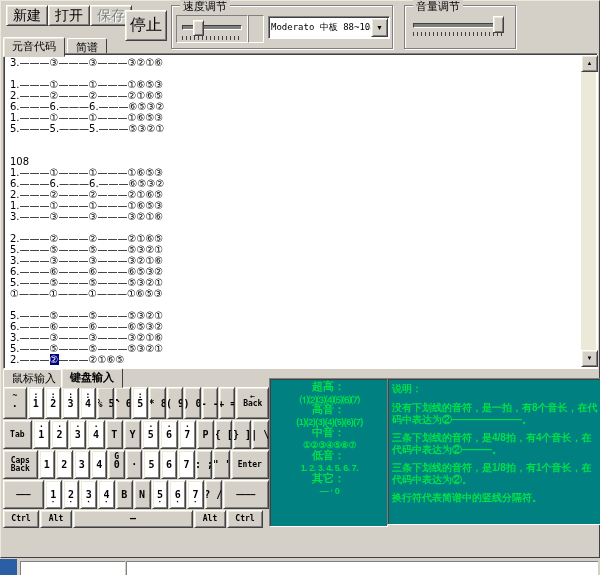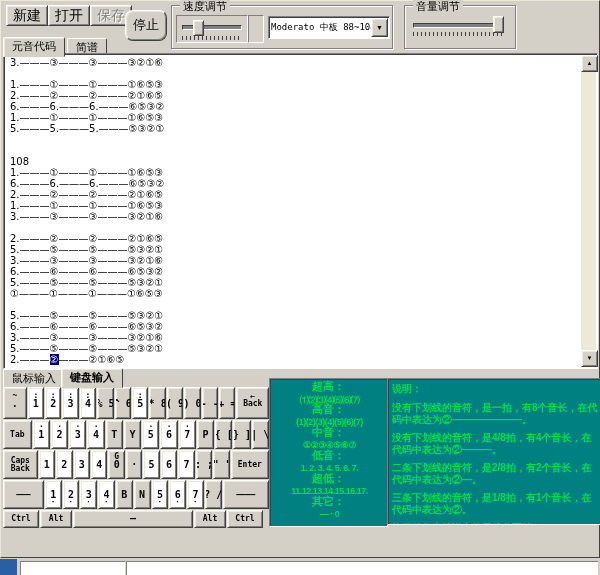--- a/index.html
+++ b/index.html
@@ -9,22 +9,22 @@
   .raised{background:#d4d0c8;border:1px solid;border-color:#fff #404040 #404040 #fff;
           box-shadow:inset 1px 1px 0 #ece9d8, inset -1px -1px 0 #808080;}
   .groupbox{position:absolute;border:1px solid #808080;box-shadow:1px 1px 0 #fff, inset 1px 1px 0 #fff;}
   .grouplabel{position:absolute;top:-7px;left:8px;background:#d4d0c8;padding:0 3px;font-size:11px;}
   
   #window{position:absolute;left:0;top:0;width:598px;height:556px;background:#d4d0c8;
           border:1px solid;border-color:#ece9d8 #404040 #404040 #ece9d8;}
   
   .tbtn{position:absolute;height:19px;width:40px;font-size:14px;text-align:center;line-height:18px;cursor:pointer;}
   .tbtn.disabled{color:#808080;text-shadow:1px 1px 0 #fff;}
-  #btn-stop{position:absolute;left:124px;top:9px;width:40px;height:29px;font-size:13px;
-            text-align:center;line-height:28px;cursor:pointer;border-radius:8px;}
+  #btn-stop{position:absolute;left:124px;top:9px;width:40px;height:29px;font-size:16px;
+            text-align:center;line-height:28px;cursor:pointer;}
   #speed-group{left:170px;top:4px;width:220px;height:42px;}
   #slider-panel{position:absolute;left:4px;top:9px;width:70px;height:26px;background:#d4d0c8;
                 border:1px solid;border-color:#808080 #fff #fff #808080;}
   #speed-track{position:absolute;left:5px;top:9px;width:58px;height:3px;background:#808080;
                border:1px solid;border-color:#404040 #fff #fff #404040;}
   #speed-thumb{position:absolute;left:16px;top:4px;width:9px;height:14px;}
   .ticks{position:absolute;height:4px;background:repeating-linear-gradient(to right,#404040 0 1px,transparent 1px 4px);}
   #speed-ticks{left:5px;top:20px;width:60px;}
   #speed-spin{position:absolute;left:76px;top:9px;width:14px;height:26px;background:#d4d0c8;
               border:1px solid;border-color:#808080 #fff #fff #808080;}
@@ -511,39 +511,34 @@
           <div class="leg-row">
             <span class="leg-label">中音：</span>
             <span class="leg-value">①②③④⑤⑥⑦</span>
           </div>
 
           <div class="leg-row">
             <span class="leg-label">低音：</span>
             <span class="leg-value">1. 2. 3. 4. 5. 6. 7.</span>
           </div>
 
-          <div class="leg-row">
-            <span class="leg-label">超低：</span>
-            <span class="leg-value">11.12.13.14.15.16.17.</span>
-          </div>
 
           <div class="leg-row">
             <span class="leg-label">其它：</span>
             <span class="leg-value">— · 0</span>
           </div>
         </div>
     </div>
 
     <div id="notes" class="teal">
       <div class="title">说明：</div>
       <div>
 
       <div class="note-p">没有下划线的音符，是一拍，有8个音长，在代码中表达为②———————。</div>
-          <div class="note-p">没有下划线的音符，是4/8拍，有4个音长，在代码中表达为②———。</div>
-          <div class="note-p">二条下划线的音符，是2/8拍，有2个音长，在代码中表达为②—。</div>
+          <div class="note-p">三条下划线的音符，是4/8拍，有4个音长，在代码中表达为②———。</div>
           <div class="note-p">三条下划线的音符，是1/8拍，有1个音长，在代码中表达为②。</div>
           <div class="note-p">换行符代表简谱中的竖线分隔符。</div>
         </div>
     </div>
 
   </div>
 
   <div id="strip">
     <div id="strip-blue"></div>
     <div class="strip-box" style="left:20px;width:104px;"></div>

